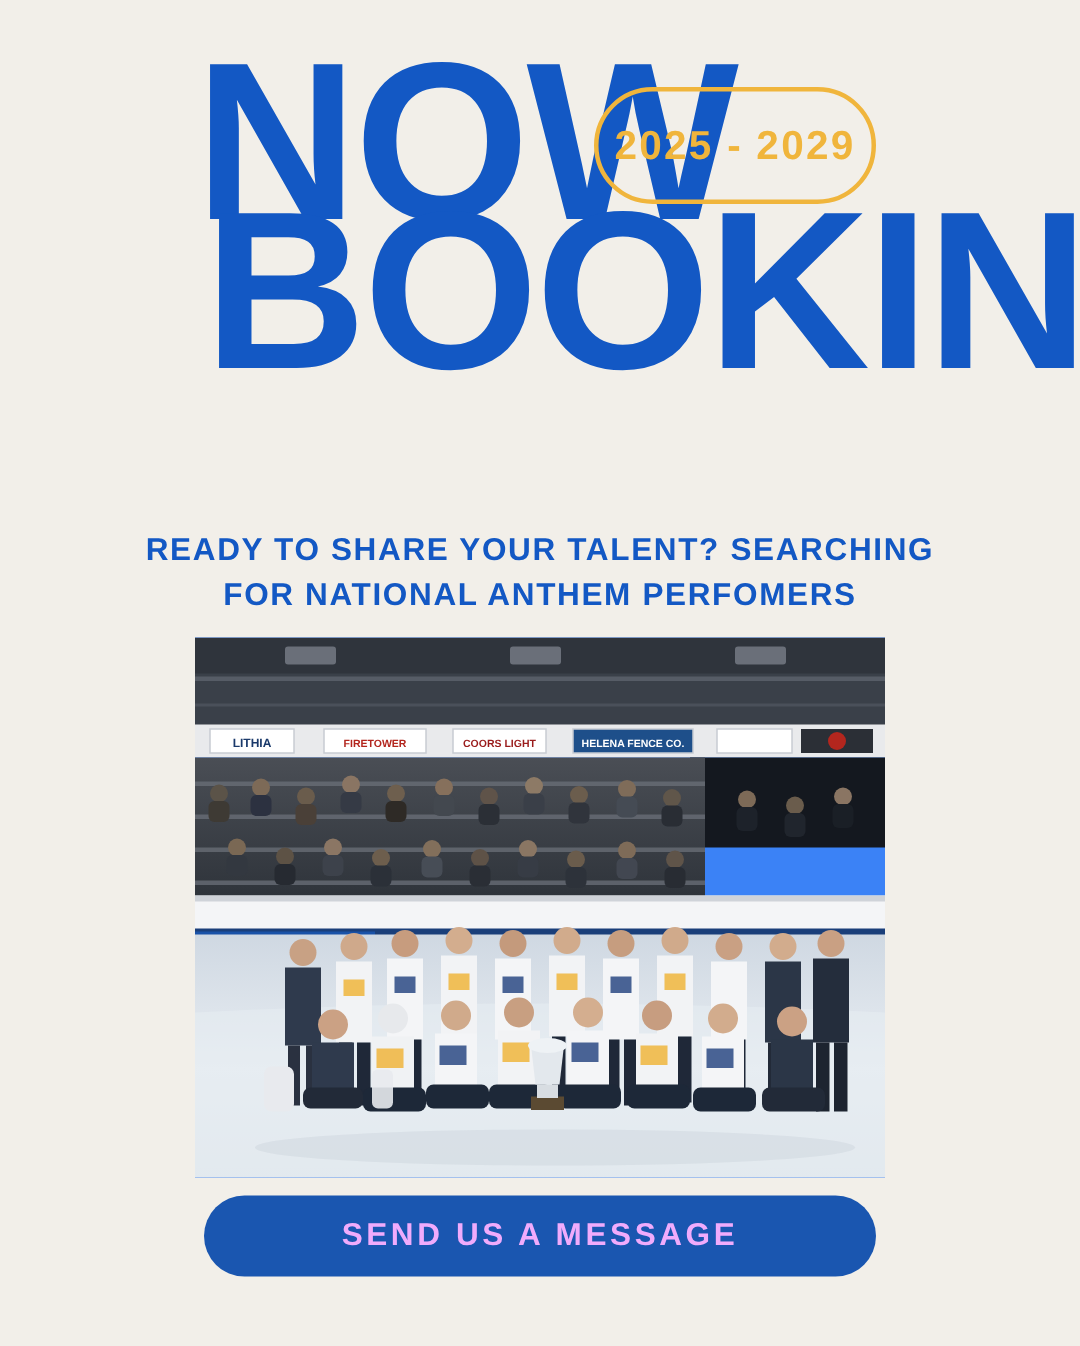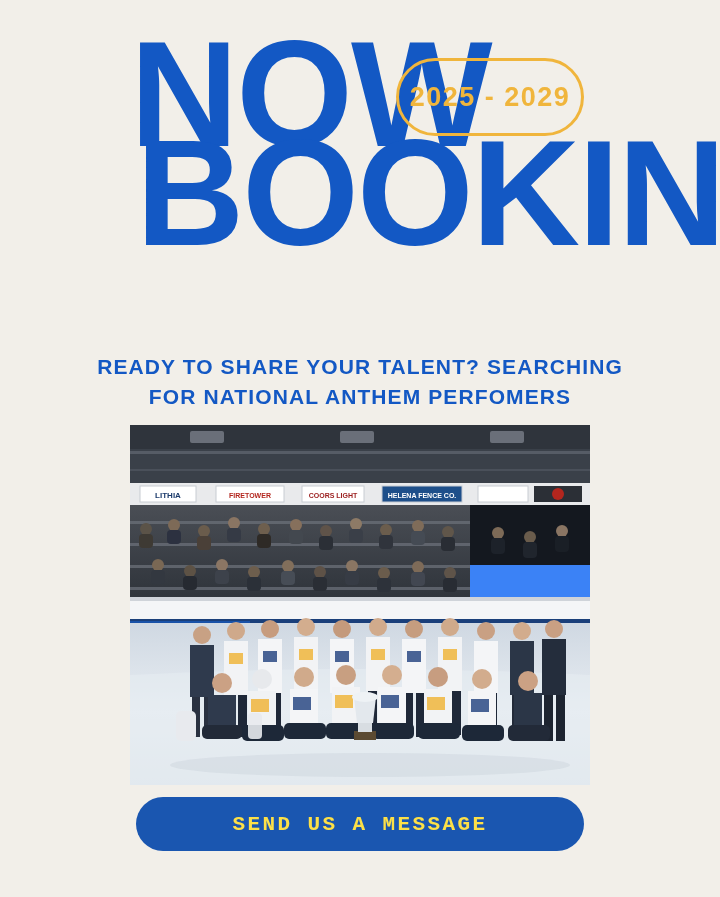--- a/index.html
+++ b/index.html
@@ -123,26 +123,26 @@
     background: #1a56b0;
     border-radius: 28px;
     border: none;
     display: flex;
     align-items: center;
     justify-content: center;
     cursor: pointer;
     padding: 0;
   }
   .cta span {
-    color: #fde047;
+    color: #f0abfc;
     font-size: 21px;
     font-weight: bold;
     letter-spacing: 2.4px;
     text-transform: uppercase;
-    font-family: Liberation Mono, monospace;
+    font-family: Liberation Sans, sans-serif;
   }
 </style>
 </head>
 <body>
 
 <div class="poster">
 
   <div class="headline-block">
     <div class="line1-wrap">
       <span class="headline line1">NOW</span>

